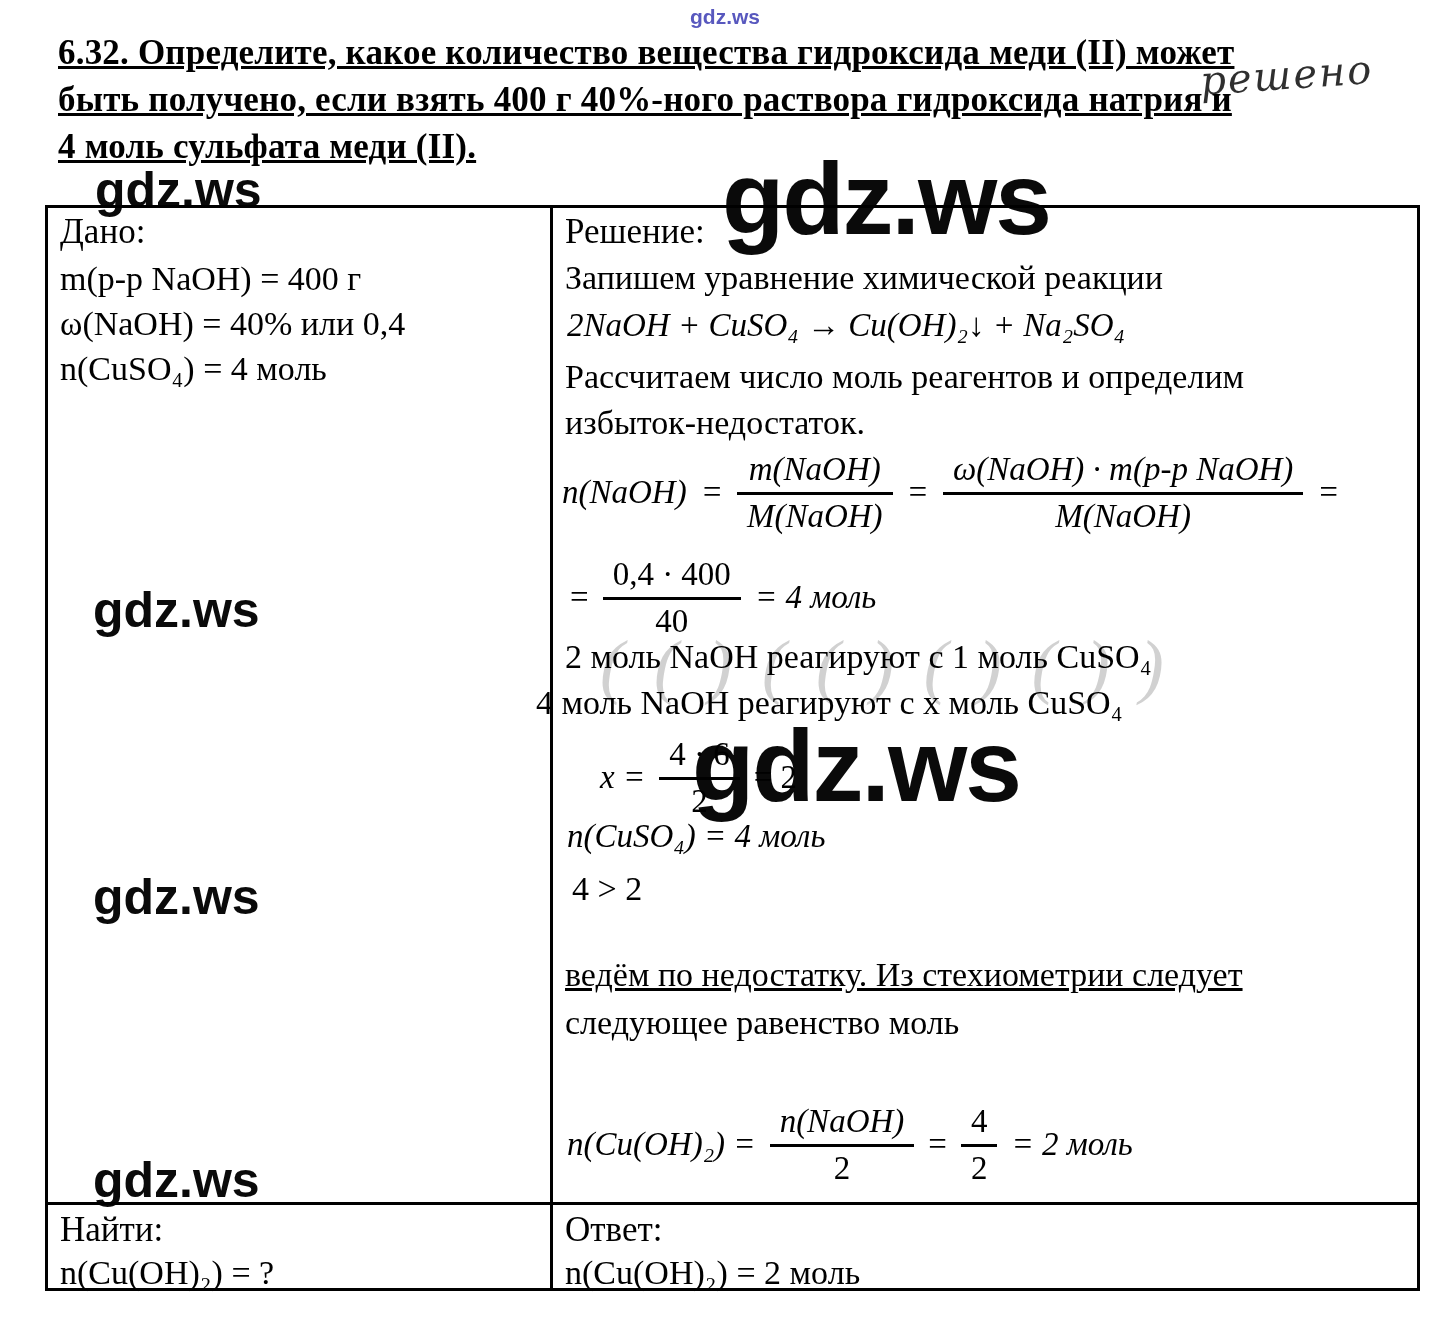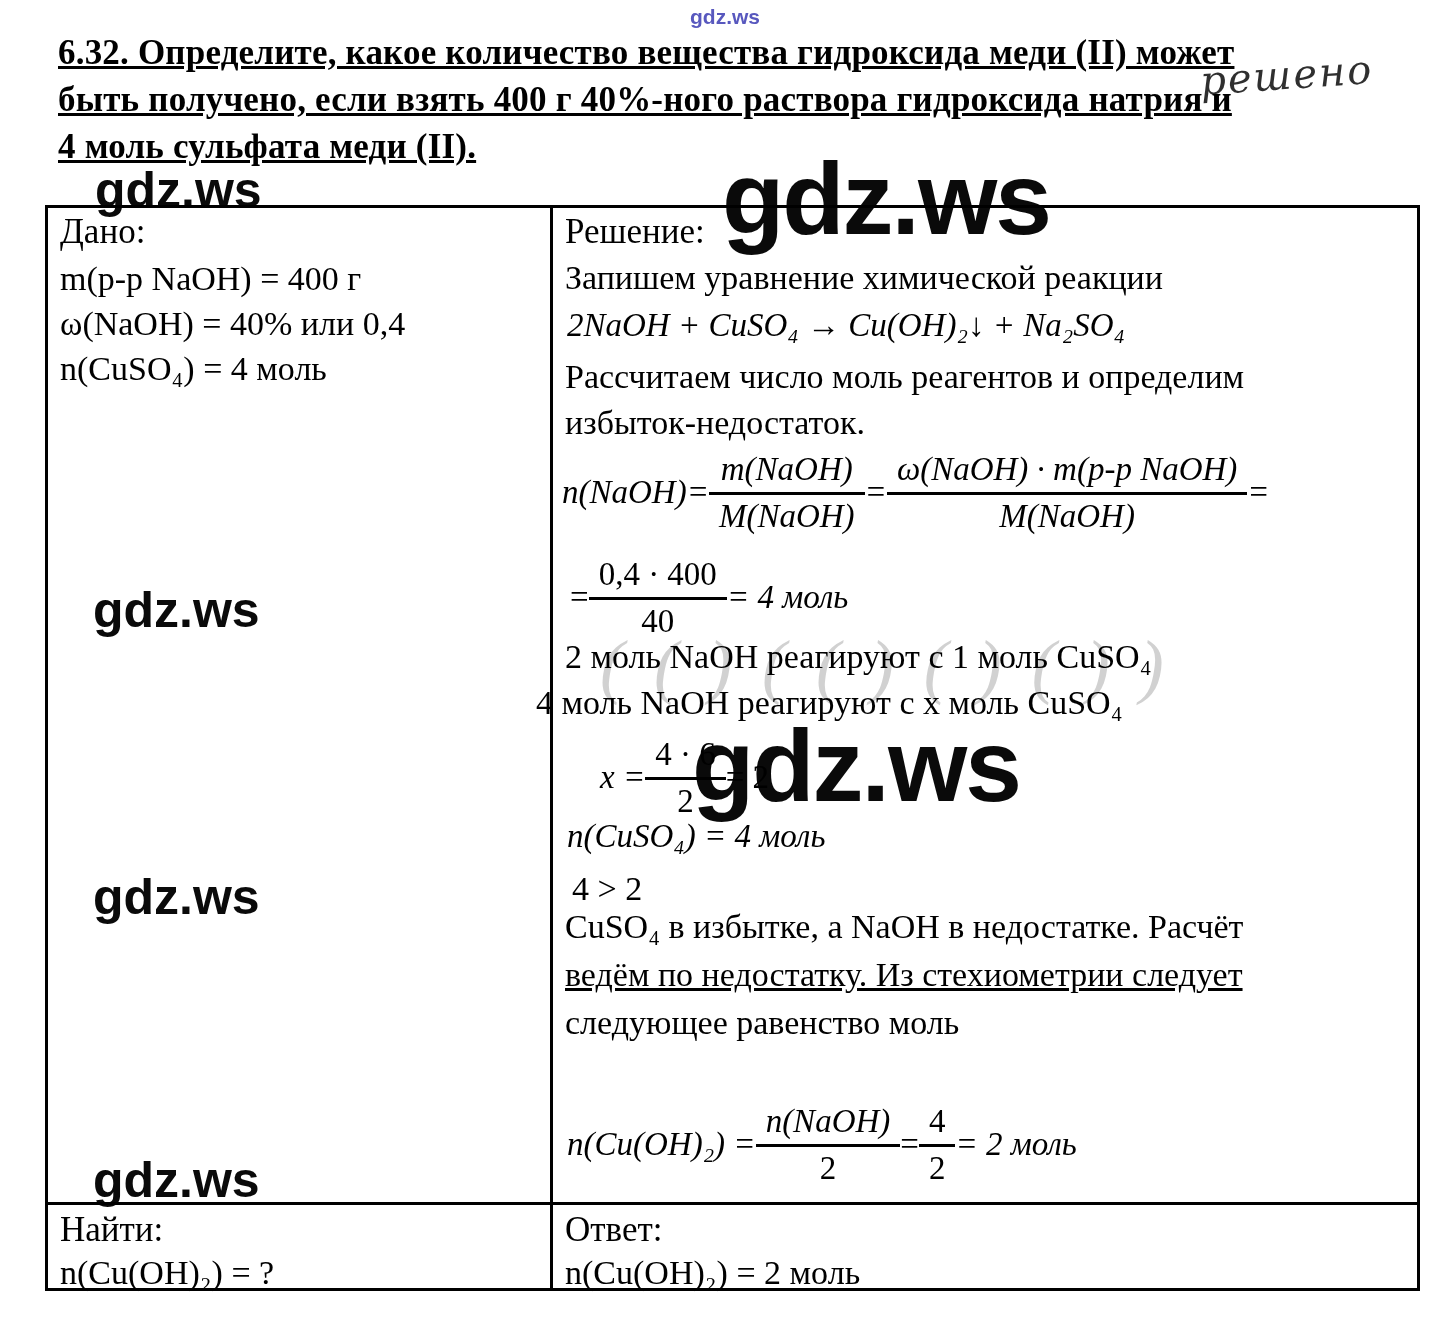--- a/index.html
+++ b/index.html
@@ -30,21 +30,21 @@
   
   .ghost { font-size:72px; color:#9a9a9a; opacity:0.45; font-style:italic; letter-spacing:6px; }
 
   
   .tbl { position:absolute; left:45px; top:205px; width:1369px; height:1080px;
          border:3px solid #000; }
   .vline { position:absolute; top:0; bottom:0; left:502px; width:3px; background:#000; }
   .hline { position:absolute; left:0; right:0; top:994px; height:3px; background:#000; }
 
   
-  .mrow { display:flex; align-items:center; gap:0; font-size:33px; font-style:italic; }
+  .mrow { display:flex; align-items:center; gap:14px; font-size:33px; font-style:italic; }
   .frac { display:inline-flex; flex-direction:column; align-items:center; text-align:center; }
   .frac .fnum { border-bottom:3px solid #000; padding:1px 10px 4px; align-self:stretch; }
   .frac .fden { padding:3px 10px 0; }
   .upright { font-style:normal; }
 </style>
 </head>
 <body>
 
 <div class="page">
 
@@ -112,21 +112,20 @@
       <span class="fnum">4 · 6</span>
       <span class="fden">2</span>
     </span>
     <span class="upright">= 2</span>
   </div>
 
   <div class="abs math" style="left:567px; top:818px;">n(CuSO₄)  = 4 моль</div>
 
   <div class="abs t" style="left:572px; top:870px;">4 &gt; 2</div>
 
-  <div class="abs t" style="left:565px; top:908px;">CuSO₄ в избытке, а NaOH в недостатке. Расчёт</div>
   <div class="abs t" style="left:565px; top:956px;text-decoration:underline;">ведём по недостатку. Из стехиометрии следует</div>
   <div class="abs t" style="left:565px; top:1004px;text-align:center;">следующее равенство моль</div>
 
 
   <div class="abs mrow" style="left:567px; top:1102px;">
     <span>n(Cu(OH)₂) =</span>
     <span class="frac">
       <span class="fnum">n(NaOH)</span>
       <span class="fden upright">2</span>
     </span>

